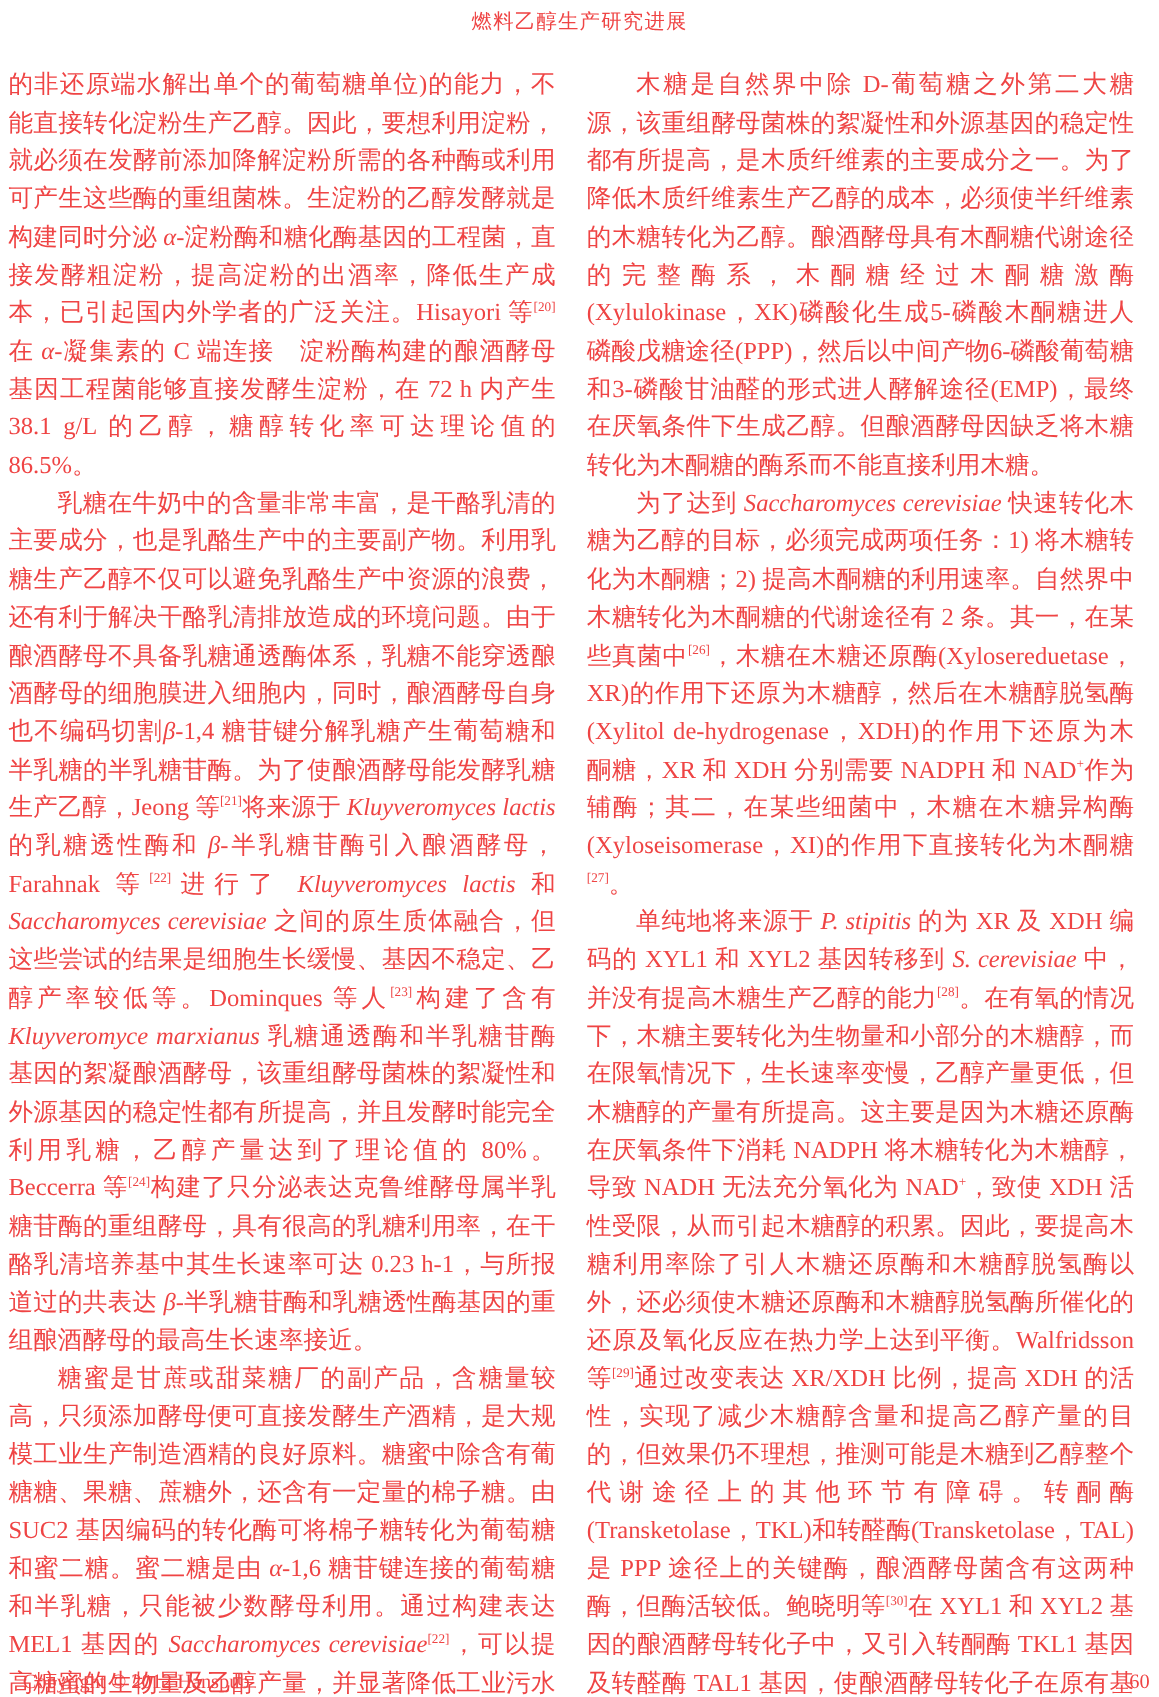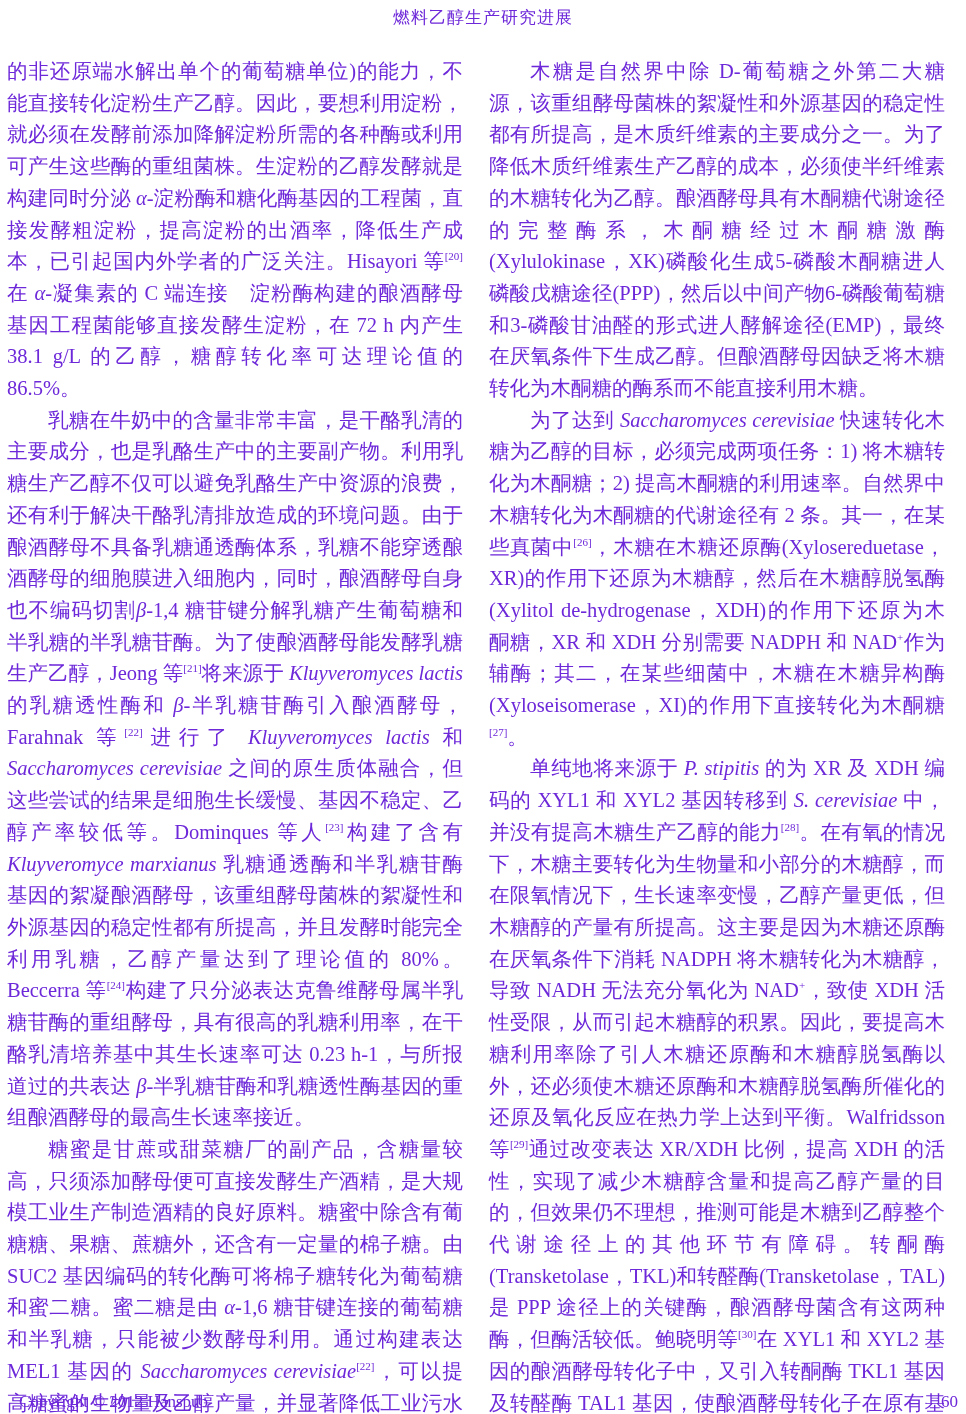--- a/index.html
+++ b/index.html
@@ -3,21 +3,21 @@
 <meta charset="utf-8">
 <style>
   html, body { margin: 0; padding: 0; background: #ffffff; }
   .page {
     position: relative;
     width: 966px;
     height: 1414px;
     background: #ffffff;
     overflow: hidden;
     font-family: "Liberation Serif", "DejaVu Serif", serif;
-    color: #6d28d9;
+    color: #ef4444;
   }
   .page-title {
     position: absolute;
     top: 6px;
     left: 0;
     width: 100%;
     text-align: center;
     font-size: 17px;
     font-weight: normal;
     margin: 0;

